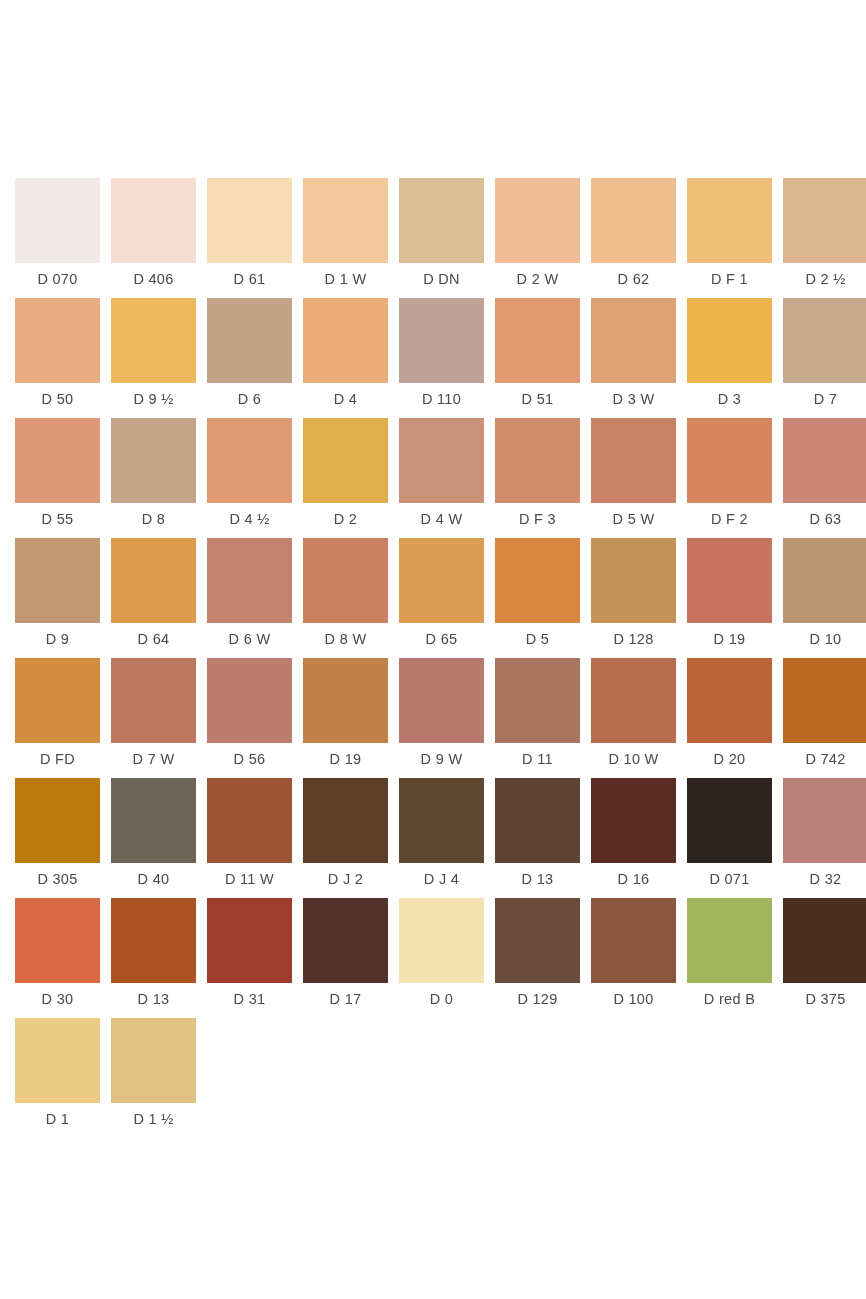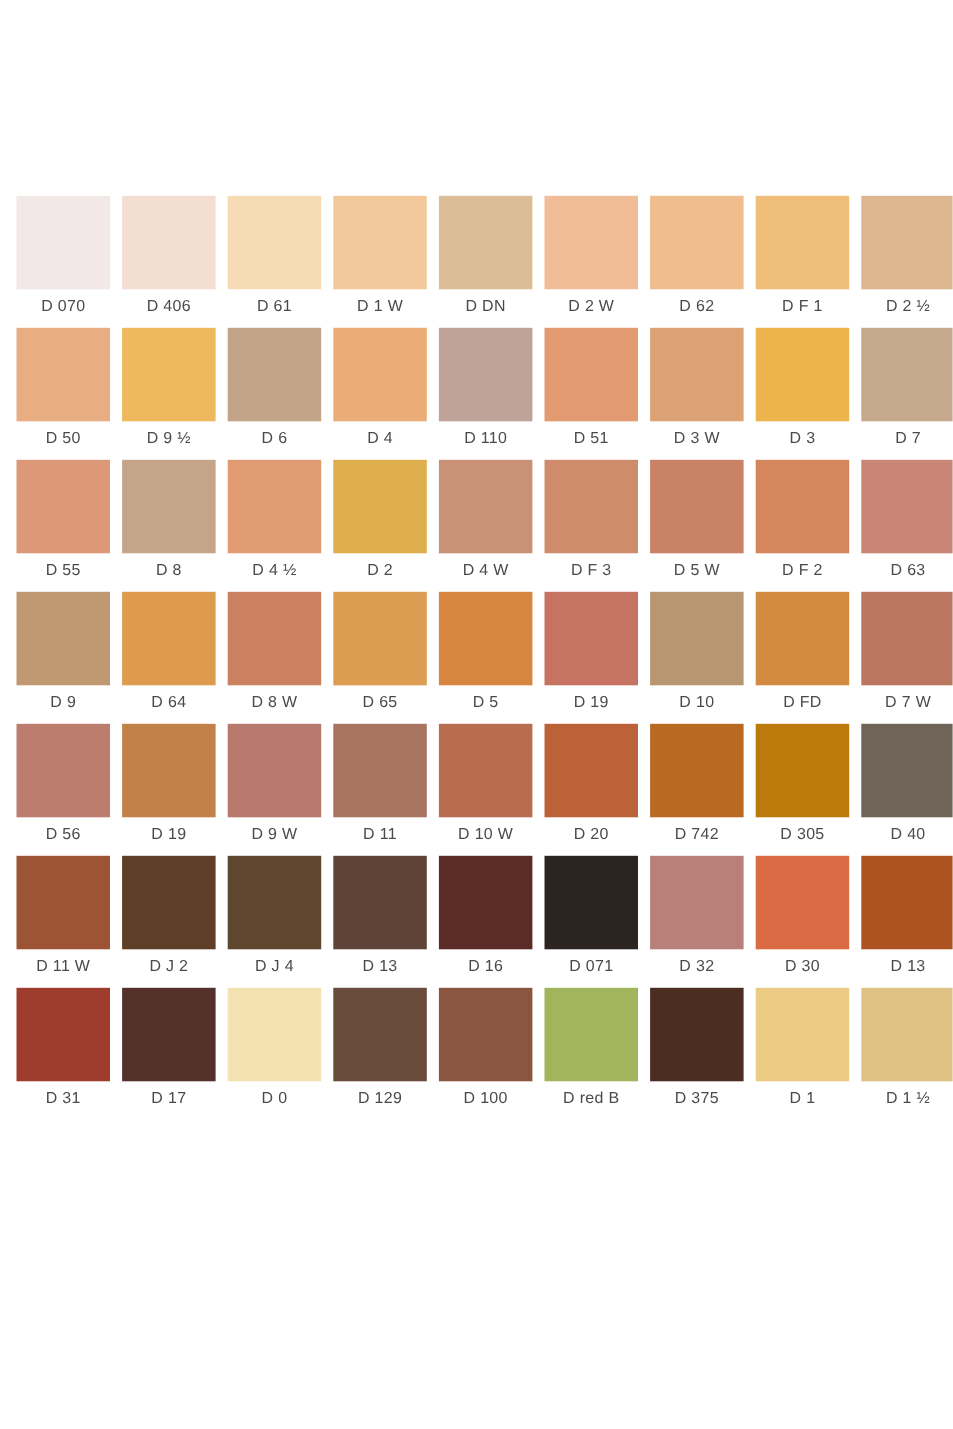--- a/index.html
+++ b/index.html
@@ -169,30 +169,38 @@
       </div>
       <div class="swatch-cell">
         <div class="swatch-chip" style="background-color: rgb(192, 152, 114);"></div>
         <div class="swatch-label">D 9</div>
       </div>
       <div class="swatch-cell">
         <div class="swatch-chip" style="background-color: rgb(222, 155, 77);"></div>
         <div class="swatch-label">D 64</div>
       </div>
       <div class="swatch-cell">
+        <div class="swatch-chip" style="background-color: rgb(196, 131, 110);"></div>
+        <div class="swatch-label">D 6 W</div>
+      </div>
+      <div class="swatch-cell">
         <div class="swatch-chip" style="background-color: rgb(203, 128, 96);"></div>
         <div class="swatch-label">D 8 W</div>
       </div>
       <div class="swatch-cell">
         <div class="swatch-chip" style="background-color: rgb(220, 157, 82);"></div>
         <div class="swatch-label">D 65</div>
       </div>
       <div class="swatch-cell">
         <div class="swatch-chip" style="background-color: rgb(214, 134, 62);"></div>
         <div class="swatch-label">D 5</div>
+      </div>
+      <div class="swatch-cell">
+        <div class="swatch-chip" style="background-color: rgb(194, 146, 87);"></div>
+        <div class="swatch-label">D 128</div>
       </div>
       <div class="swatch-cell">
         <div class="swatch-chip" style="background-color: rgb(198, 115, 97);"></div>
         <div class="swatch-label">D 19</div>
       </div>
       <div class="swatch-cell">
         <div class="swatch-chip" style="background-color: rgb(184, 150, 114);"></div>
         <div class="swatch-label">D 10</div>
       </div>
       <div class="swatch-cell">

